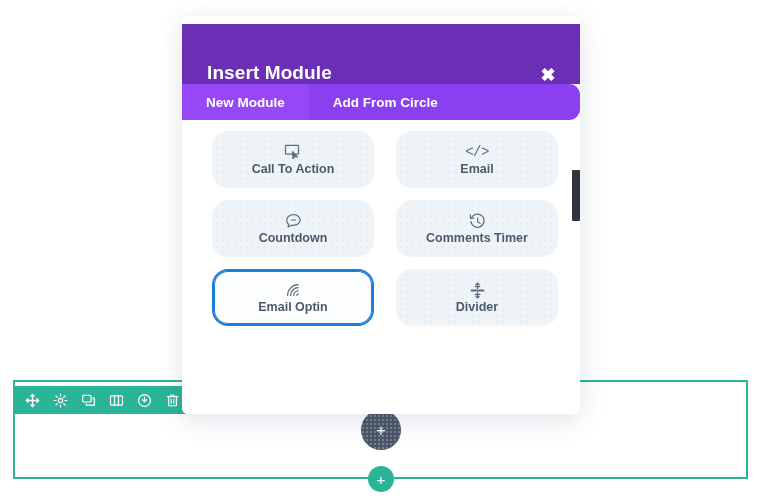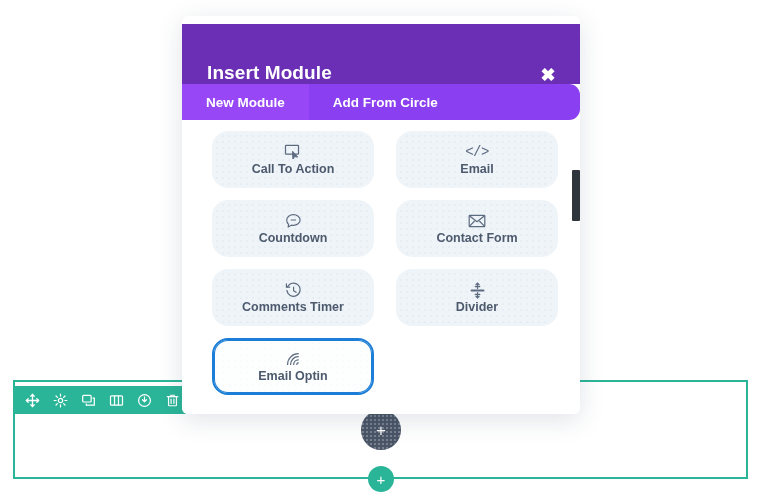--- a/index.html
+++ b/index.html
@@ -355,59 +355,50 @@
           <div class="module-icon">
             <svg width="17" height="16" viewBox="0 0 17 16" fill="none" stroke="currentColor" stroke-width="1.2" stroke-linejoin="round">
               <path d="M8.4 1.6c3.7 0 6.7 2.4 6.7 5.4s-3 5.4-6.7 5.4c-.7 0-1.4-.1-2-.25L3.1 14l.5-2.5C2.2 10.5 1.7 9.1 1.7 7c0-3 3-5.4 6.7-5.4z"></path>
               <path d="M5.8 7h5.2"></path>
             </svg>
           </div>
           <div class="module-label">Countdown</div>
         </div>
         <div class="module-card">
           <div class="module-icon">
-            <svg width="18" height="14" viewBox="0 0 18 14" fill="none" stroke="currentColor" stroke-width="1.2" stroke-linejoin="round">
-              <rect x="1.2" y="1.4" width="15.6" height="11.2" rx=".6"></rect>
-              <path d="m1.4 1.8 7.6 6 7.6-6M1.4 12.3 6.6 7M16.6 12.3 11.4 7"></path>
-            </svg>
-          </div>
-          <div class="module-label">Contact Form</div>
-        </div>
-        <div class="module-card">
-          <div class="module-icon">
             <svg width="17" height="17" viewBox="0 0 17 17" fill="none" stroke="currentColor" stroke-width="1.2" stroke-linecap="round" stroke-linejoin="round">
               <path d="M2.4 5.1a6.6 6.6 0 1 1-.5 3.2"></path>
               <path d="M1.4 1.9v3.3h3.3"></path>
               <path d="M8.6 5.2v3.6l2.5 1.5"></path>
             </svg>
           </div>
           <div class="module-label">Comments Timer</div>
+        </div>
+        <div class="module-card selected">
+          <div class="module-icon">
+            <svg width="17" height="16" viewBox="0 0 17 16" fill="none" stroke="currentColor" stroke-width="1.25" stroke-linecap="round">
+              <path d="M2.6 13.4c0-5.9 4.8-10.7 10.7-10.7"></path>
+              <path d="M5.6 13.4c0-4.2 3.4-7.7 7.7-7.7"></path>
+              <path d="M8.7 13.4c0-2.6 2.1-4.6 4.6-4.6"></path>
+              <path d="M11.8 13.4c0-.8.7-1.5 1.5-1.5"></path>
+            </svg>
+          </div>
+          <div class="module-label">Email Optin</div>
         </div>
         <div class="module-card">
           <div class="module-icon">
             <svg width="15" height="17" viewBox="0 0 15 17" fill="none" stroke="currentColor" stroke-width="1.25" stroke-linecap="round" stroke-linejoin="round">
               <path d="M1.6 8.5h11.8" stroke-width="2.1"></path>
               <path d="M7.5 1.2v5.3M7.5 10.5v5.3"></path>
               <path d="M5.9 2.8 7.5 1.2l1.6 1.6M5.9 14.2l1.6 1.6 1.6-1.6"></path>
               <path d="M5.2 4.6h4.6M5.2 12.4h4.6"></path>
             </svg>
           </div>
           <div class="module-label">Divider</div>
         </div>
-        <div class="module-card selected">
-          <div class="module-icon">
-            <svg width="17" height="16" viewBox="0 0 17 16" fill="none" stroke="currentColor" stroke-width="1.25" stroke-linecap="round">
-              <path d="M2.6 13.4c0-5.9 4.8-10.7 10.7-10.7"></path>
-              <path d="M5.6 13.4c0-4.2 3.4-7.7 7.7-7.7"></path>
-              <path d="M8.7 13.4c0-2.6 2.1-4.6 4.6-4.6"></path>
-              <path d="M11.8 13.4c0-.8.7-1.5 1.5-1.5"></path>
-            </svg>
-          </div>
-          <div class="module-label">Email Optin</div>
-        </div>
       </div>
 
     <div id="modal-scrollbar-track">
       <div id="modal-scrollbar-thumb"></div>
     </div>
   </div>
 
 </div>
 
 </body></html>

